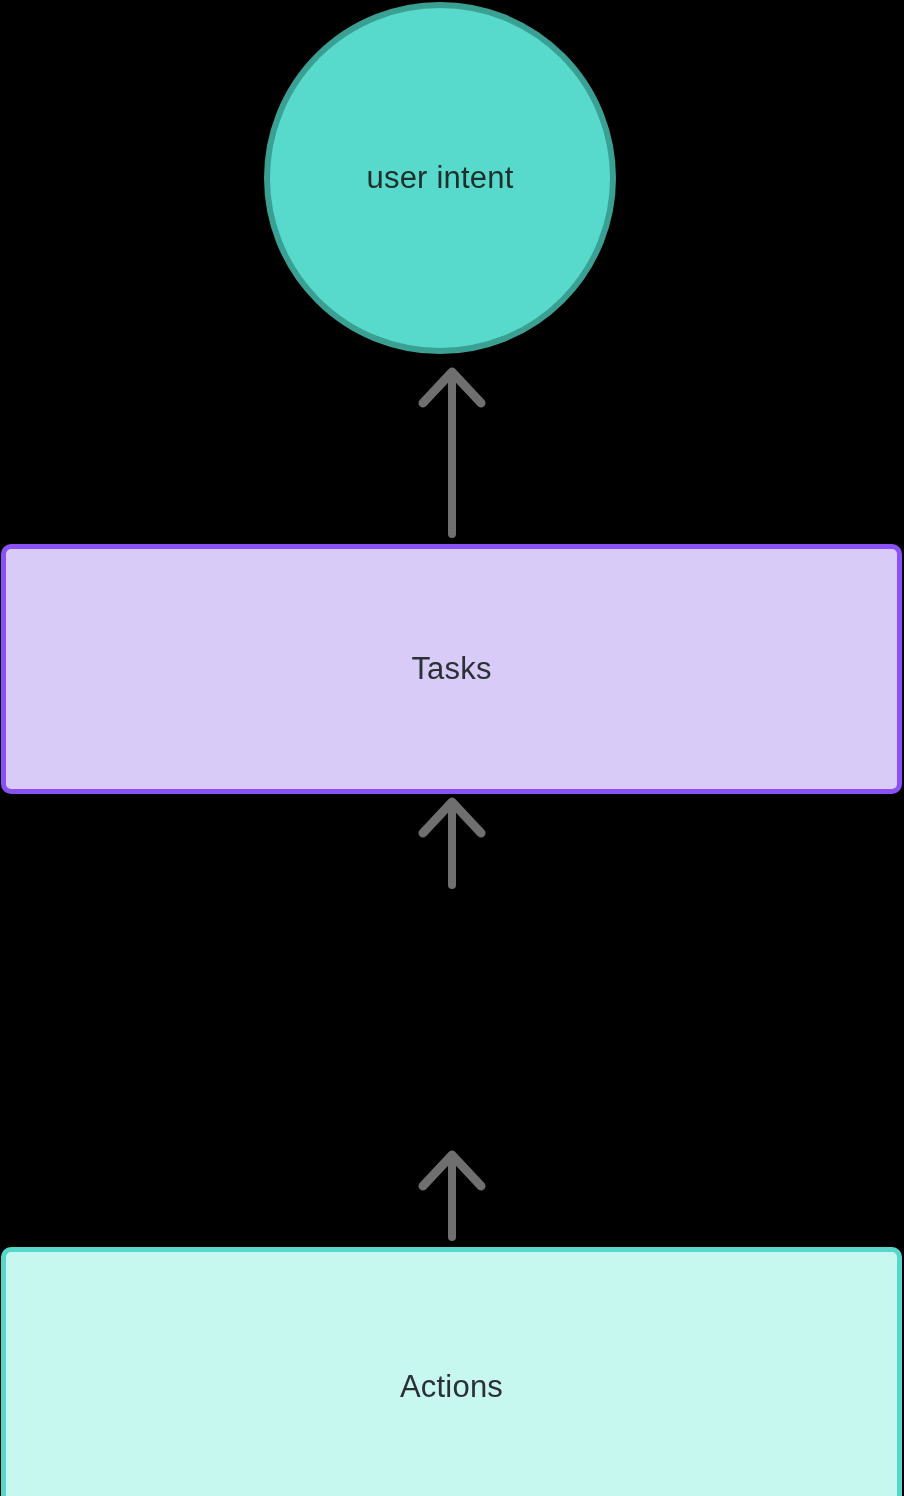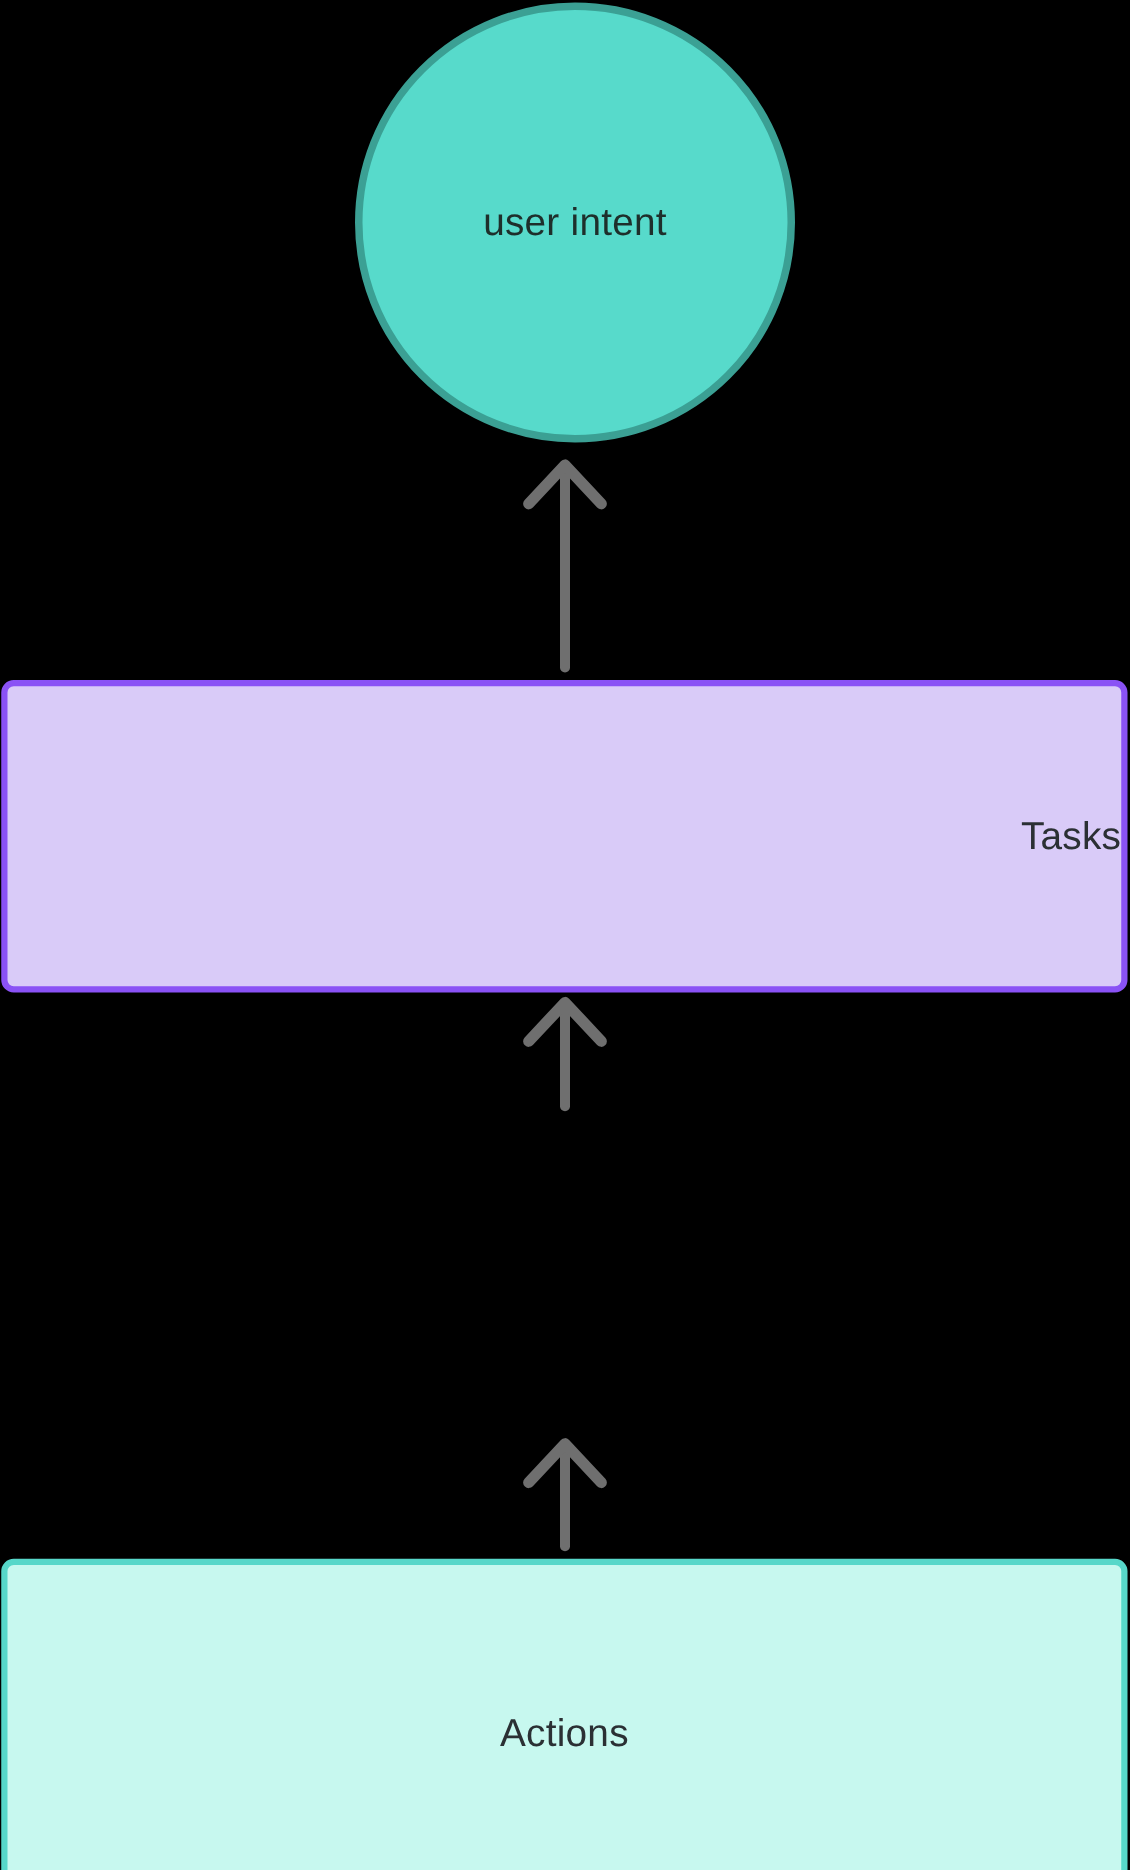--- a/index.html
+++ b/index.html
@@ -23,21 +23,21 @@
     justify-content: center;
   }
   .node-label {
     font-size: 31px;
     line-height: 1.2;
     color: #2b3034;
     letter-spacing: 0.2px;
   }
   
   .circle-user-intent {
-    left: 284px;
+    left: 264px;
     top: 2px;
     width: 352px;
     height: 352px;
     border-radius: 50%;
     background: #57dacb;
     border: 6px solid #3ba094;
   }
   .circle-user-intent .node-label {
     color: #1e2f2b;
   }
@@ -45,21 +45,20 @@
   .rect {
     left: 1px;
     width: 901px;
     border-radius: 10px;
   }
   .rect-tasks {
     top: 544px;
     height: 250px;
     background: #d9cbf8;
     border: 5px solid #8a52f5;
-    justify-content: flex-end;
   }
   .rect-sequences {
     top: 894px;
     height: 251px;
     background: #bee3fd;
     border: 5px solid #3daaf8;
   }
   .rect-actions {
     top: 1247px;
     height: 280px;

